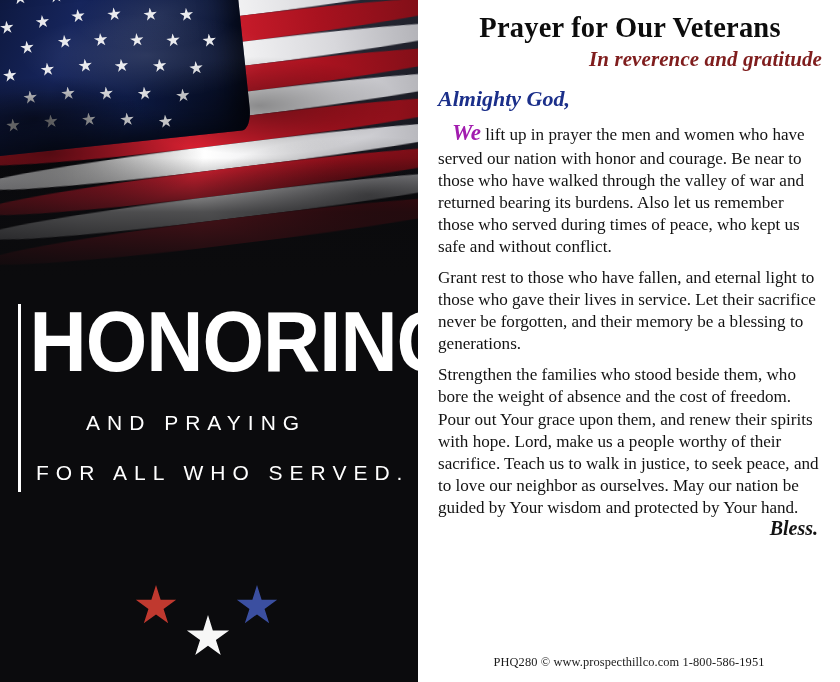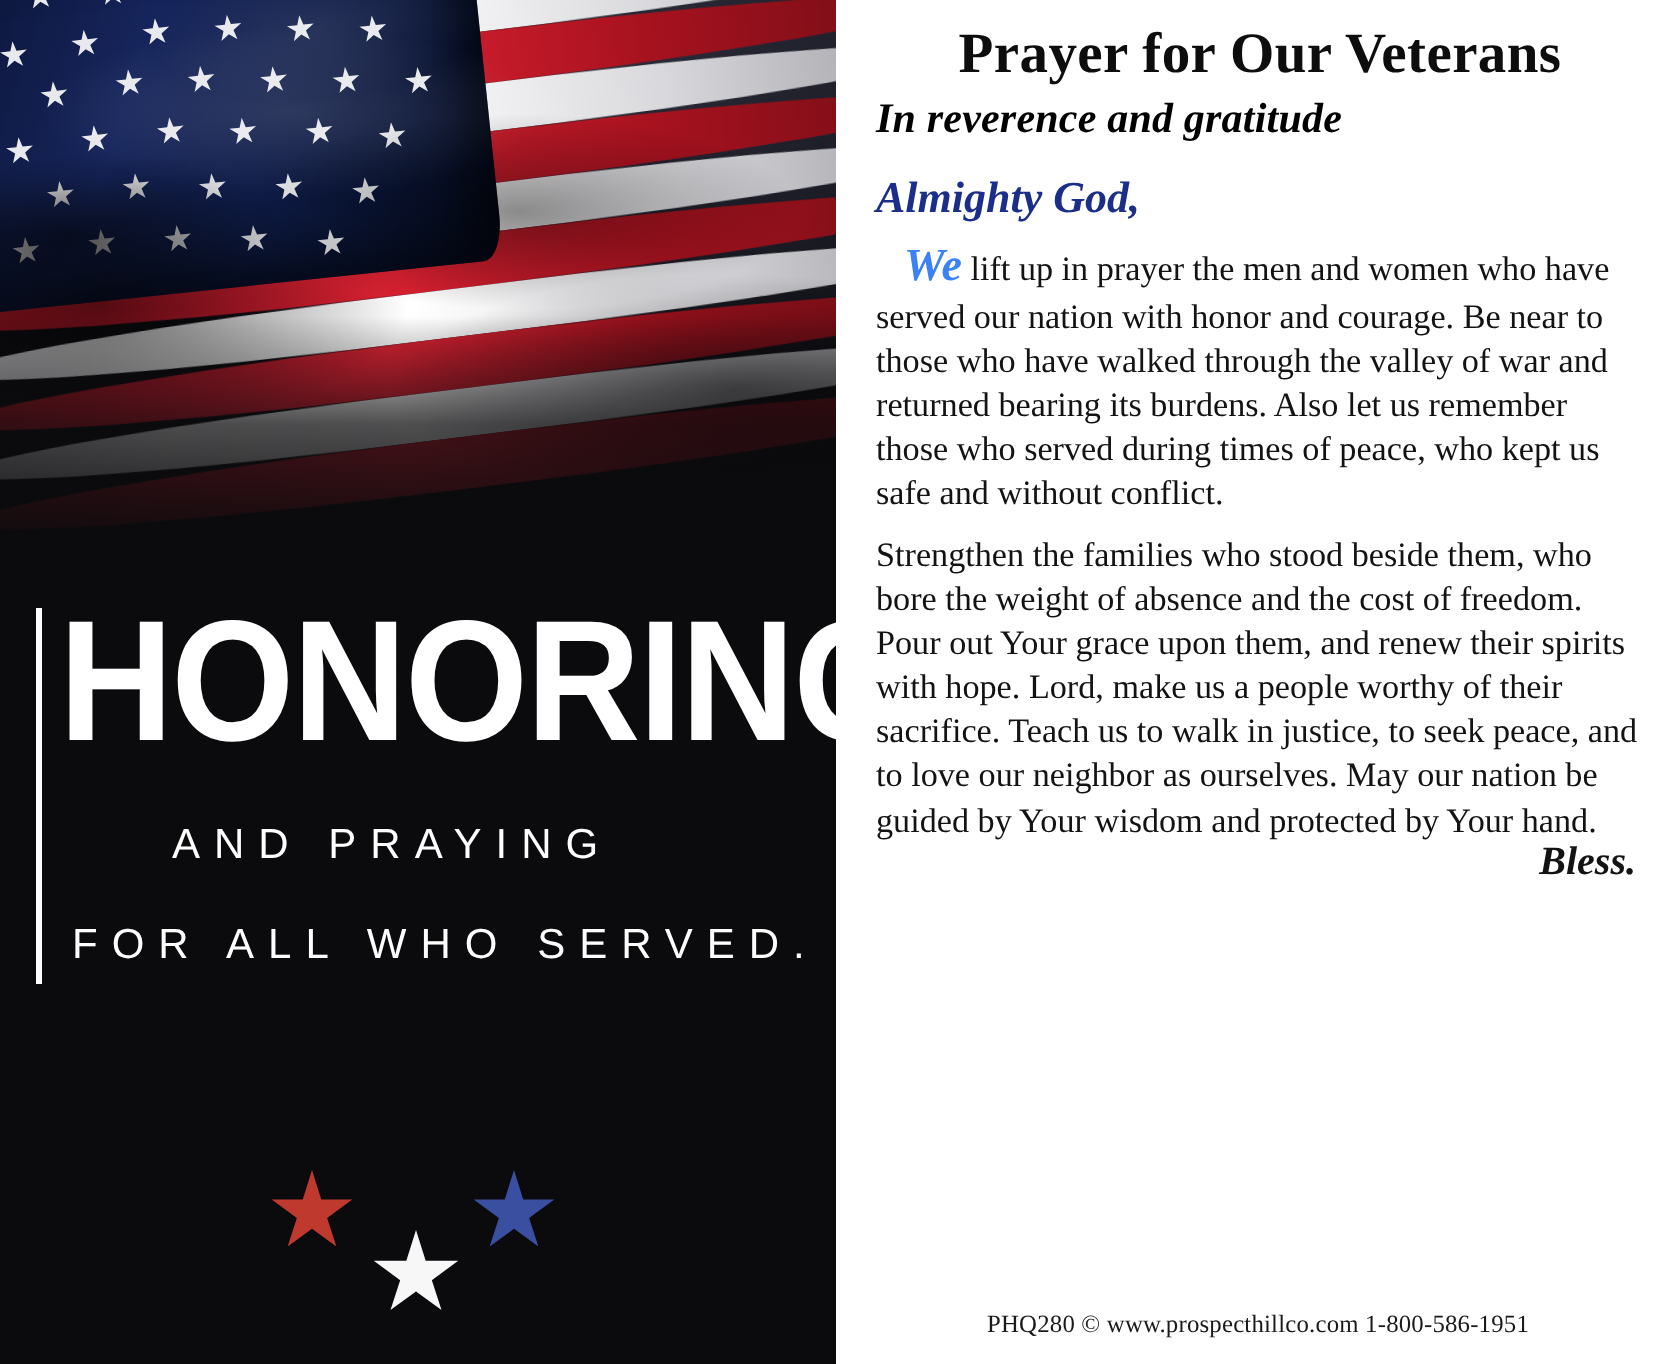--- a/index.html
+++ b/index.html
@@ -201,26 +201,26 @@
     text-align: center;
     font-family: "Liberation Serif", serif;
     font-weight: 700;
     font-size: 28.5px;
     line-height: 1.1;
     color: #0d0d0d;
     letter-spacing: 0.2px;
   }
   .prayer-subtitle {
     margin: 4px 0 0 0;
-    text-align: left;
+    text-align: right;
     font-family: "Liberation Serif", serif;
     font-style: italic;
     font-weight: 700;
     font-size: 21px;
-    color: #000000;
+    color: #7f1d1d;
     letter-spacing: 0.1px;
   }
   .invocation {
     margin: 14px 0 0 0;
     font-family: "Liberation Serif", serif;
     font-style: italic;
     font-weight: 700;
     font-size: 22px;
     color: #1b2f8a;
   }
@@ -234,21 +234,21 @@
     text-align: left;
   }
   .para.first {
     margin-top: 6px;
     text-indent: 14px;
   }
   .dropcap {
     font-size: 23px;
     font-style: italic;
     font-weight: 700;
-    color: #3b82f6;
+    color: #a21caf;
   }
   .amen {
     display: block;
     text-align: right;
     font-style: italic;
     font-weight: 700;
     font-size: 20px;
     margin-top: -2px;
     padding-right: 4px;
     color: #131313;
@@ -347,20 +347,21 @@
   </div>
 
   <div class="right-panel">
     <h2 class="prayer-title">Prayer for Our Veterans</h2>
     <p class="prayer-subtitle">In reverence and gratitude</p>
     <p class="invocation">Almighty God,</p>
 
     <p class="para first"><span class="dropcap">We</span><span> lift up in prayer the men and women who have served our nation with honor and courage. Be near to those who have walked through the valley of war and returned bearing its burdens. Also let us remember those who served during times of peace, who kept us safe and without conflict.</span></p>
 
 
+    <p class="para">Grant rest to those who have fallen, and eternal light to those who gave their lives in service. Let their sacrifice never be forgotten, and their memory be a blessing to generations.</p>
 
     <p class="para">Strengthen the families who stood beside them, who bore the weight of absence and the cost of freedom. Pour out Your grace upon them, and renew their spirits with hope. Lord, make us a people worthy of their sacrifice. Teach us to walk in justice, to seek peace, and to love our neighbor as ourselves. May our nation be guided by Your wisdom and protected by Your hand.</p>
 
     <span class="amen">Bless.</span>
 
     <div class="footer">PHQ280 © www.prospecthillco.com  1-800-586-1951</div>
   </div>
 
 </div>
 

